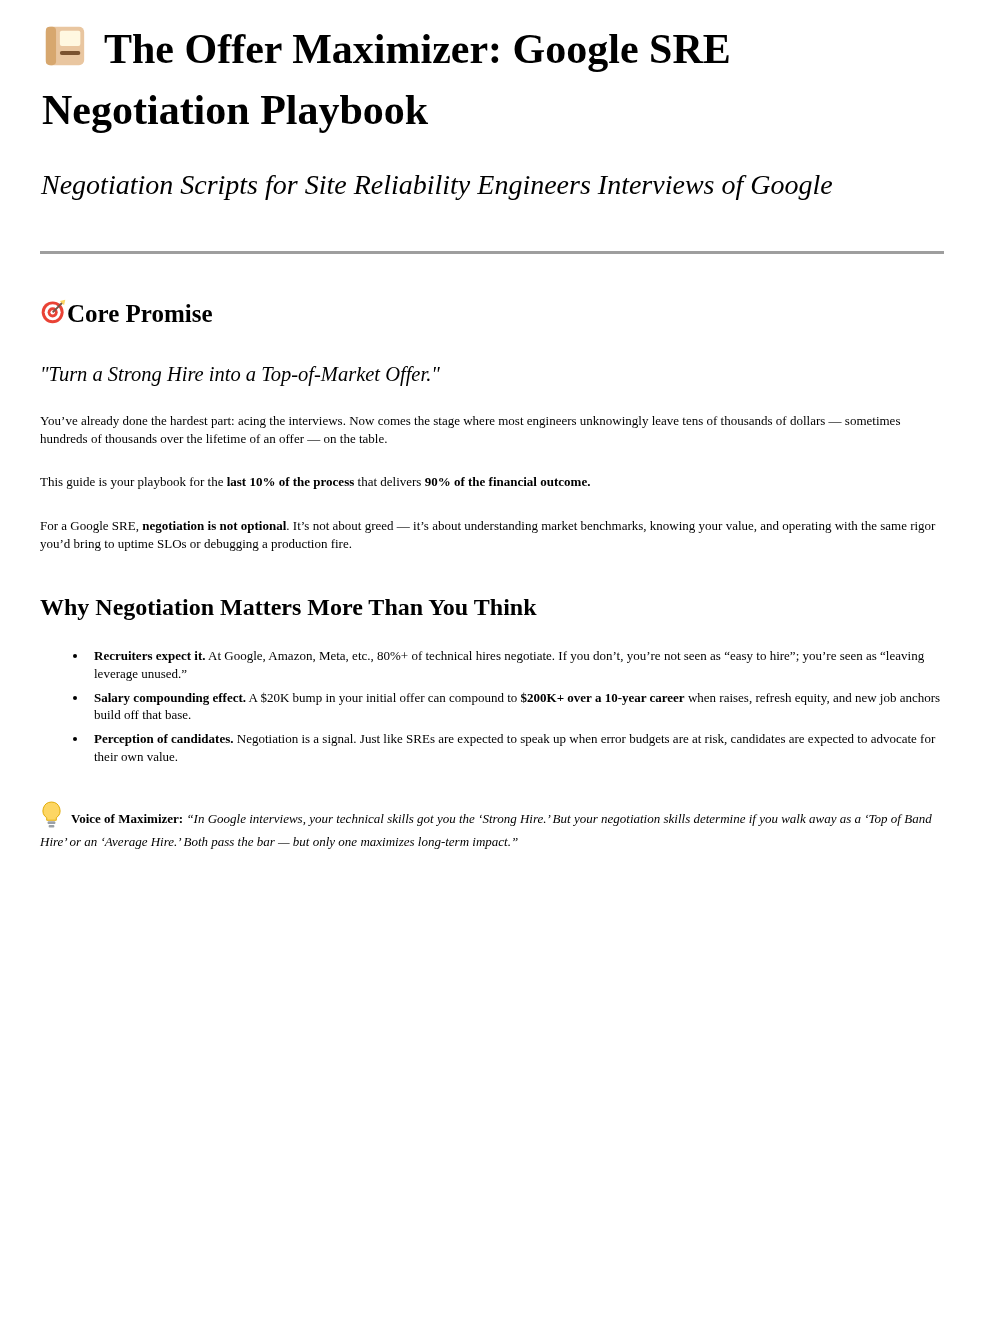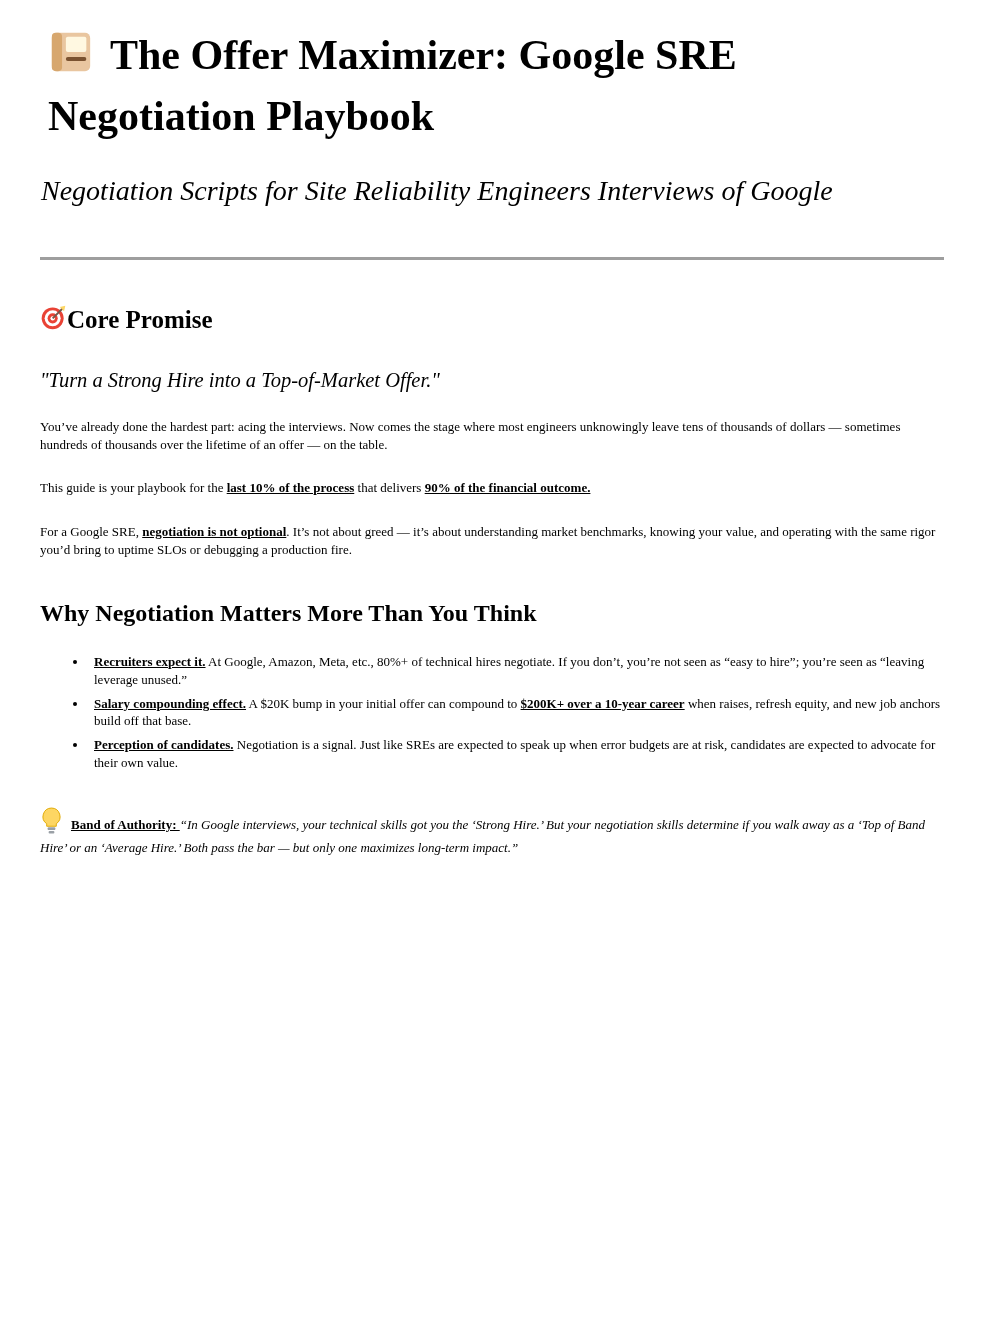--- a/index.html
+++ b/index.html
@@ -11,21 +11,21 @@
     color: #000000;
     font-family: "Liberation Serif", serif;
     overflow: hidden;
   }
   .page { padding: 20px 40px 0 40px; }
 
   .doc-title {
     font-size: 42px;
     line-height: 1.32;
     font-weight: 700;
-    margin: 8px;
+    margin: 2px;
     padding-right: 40px;
   }
   .icon-notebook { display: inline-block; vertical-align: -6px; margin-right: 16px; }
 
   .subtitle {
     font-size: 28px;
     font-weight: 400;
     font-style: italic;
     margin: 30px 0 0 1px;
   }
@@ -70,21 +70,21 @@
   }
 
   .bullets { margin: 26px 0 0 0; padding-left: 48px; }
   .bullets li { margin: 0 0 6px 0; padding-left: 6px; }
 
   .voice { margin-top: 36px; }
   .icon-bulb { display: inline-block; vertical-align: -5px; margin-right: 8px; }
   .icon-target svg, .icon-bulb svg, .icon-notebook svg { display: inline-block; }
 
   .i { font-style: italic; }
-  b { font-weight: 700; text-decoration: underline; }
+  b { font-weight: 700; }
 </style>
 </head>
 <body>
 
 <div class="page">
 
   <h1 class="doc-title">
     <span class="icon-notebook"><svg width="46" height="46" viewBox="0 0 36 36" aria-hidden="true">
         <rect x="3" y="3" width="30" height="30" rx="4" fill="#e9c6a0"></rect>
         <rect x="3" y="3" width="8" height="30" rx="3" fill="#d7a76e"></rect>
@@ -129,16 +129,16 @@
     <li class="body" style="margin-top:0;"><b>Perception of candidates.</b><span> Negotiation is a signal. Just like SREs are expected to speak up when error budgets are at risk, candidates are expected to advocate for their own value.</span></li>
   </ul>
 
   <p class="body voice">
     <span class="icon-bulb">
       <svg width="23" height="27" viewBox="0 0 24 28" aria-hidden="true">
         <path d="M12 1a9 9 0 0 0-5 16.4V20h10v-2.6A9 9 0 0 0 12 1z" fill="#fdd663" stroke="#e0a800" stroke-width="1"></path>
         <rect x="8" y="21" width="8" height="3" rx="1" fill="#9aa0a6"></rect>
         <rect x="9" y="25" width="6" height="2.5" rx="1" fill="#9aa0a6"></rect>
       </svg>
-    </span><span><b>Band of Authority: </b><span class="i"> “In Google interviews, your technical skills got you the ‘Strong Hire.’ But your negotiation skills determine if you walk away as a ‘Top of Band Hire’ or an ‘Average Hire.’ Both pass the bar — but only one maximizes long-term impact.”</span></span>
+    </span><span><b>Voice of Maximizer: </b><span class="i"> “In Google interviews, your technical skills got you the ‘Strong Hire.’ But your negotiation skills determine if you walk away as a ‘Top of Band Hire’ or an ‘Average Hire.’ Both pass the bar — but only one maximizes long-term impact.”</span></span>
   </p>
 
 </div>
 
 </body></html>

